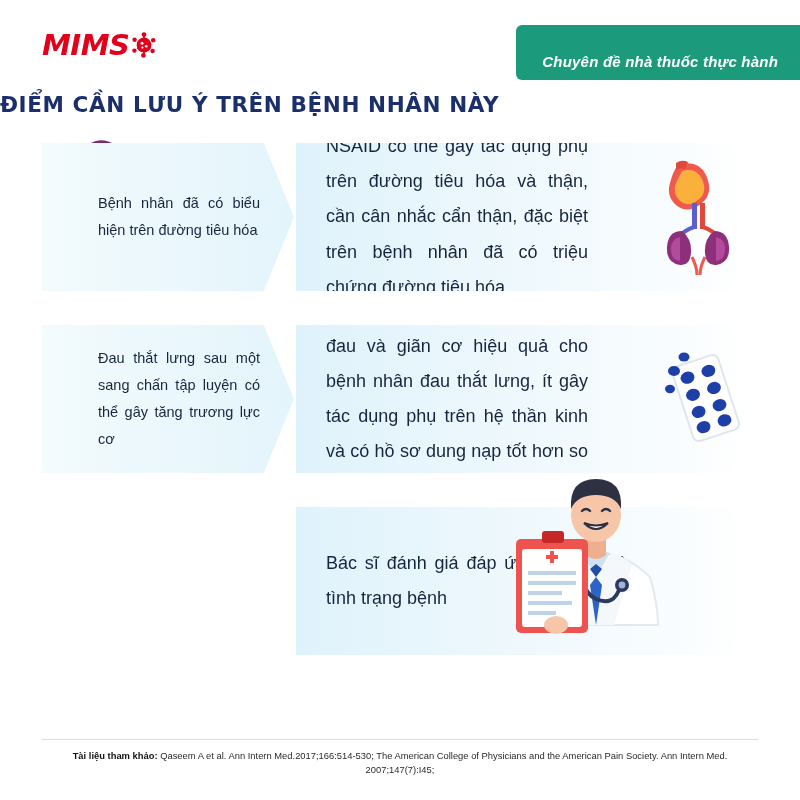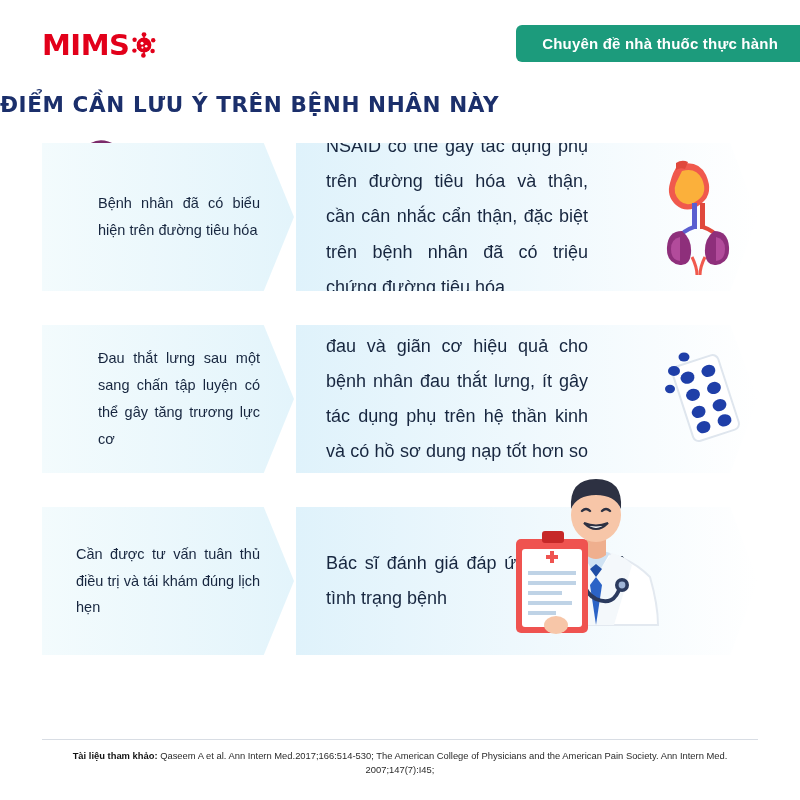--- a/index.html
+++ b/index.html
@@ -19,20 +19,21 @@
   .header {
     position: relative;
     height: 78px;
   }
   .logo-wrap {
     position: absolute;
     left: 42px;
     top: 28px;
     display: flex;
     align-items: center;
+    font-style: italic;
   }
   .logo-text {
     font-family: "DejaVu Sans", sans-serif;
     font-weight: bold;
     font-size: 29px;
     letter-spacing: -0.5px;
     color: #e2001a;
   }
   .logo-mark {
     position: relative;
@@ -42,22 +43,23 @@
   }
   .logo-mark svg { display: block; }
 
   .ribbon {
     position: absolute;
     right: 0;
     top: 25px;
     background: #1c9b7c;
     color: #ffffff;
     font-size: 15px;
+    font-style: italic;
     font-weight: bold;
-    padding: 10px 22px 10px 26px;
+    padding: 28px 22px 10px 26px;
     border-top-left-radius: 6px;
     border-bottom-left-radius: 6px;
     letter-spacing: .2px;
     white-space: nowrap;
   }
 
   
   .title {
     text-align: left;
     color: #1b2f6b;
@@ -315,23 +317,20 @@
           <ellipse cx="10" cy="22" rx="6" ry="5"></ellipse>
           <ellipse cx="20" cy="8" rx="5.5" ry="4.5"></ellipse>
           <ellipse cx="6" cy="40" rx="5" ry="4.2"></ellipse>
         </g>
       </svg>
     </div>
   </div>
 
   <div class="row">
 
-    <div class="chev-left nopic">
-      <div class="txt">Cần được tư vấn tuân thủ điều trị và tái khám đúng lịch hẹn</div>
-    </div>
 
     <div class="chev-right">
       <div class="txt">Bác sĩ đánh giá đáp ứng điều trị và tình trạng bệnh</div>
     </div>
 
     <div class="art" style="left:470px; top:-50px; width:220px; height:200px;">
       <svg width="220" height="200" viewBox="0 0 220 200">
 
         <path d="M72 118 q28 -22 54 -22 q30 0 54 24 q8 28 8 48 h-122 q-2 -28 6 -50z" fill="#ffffff" stroke="#e3e9f0" stroke-width="2"></path>
 

